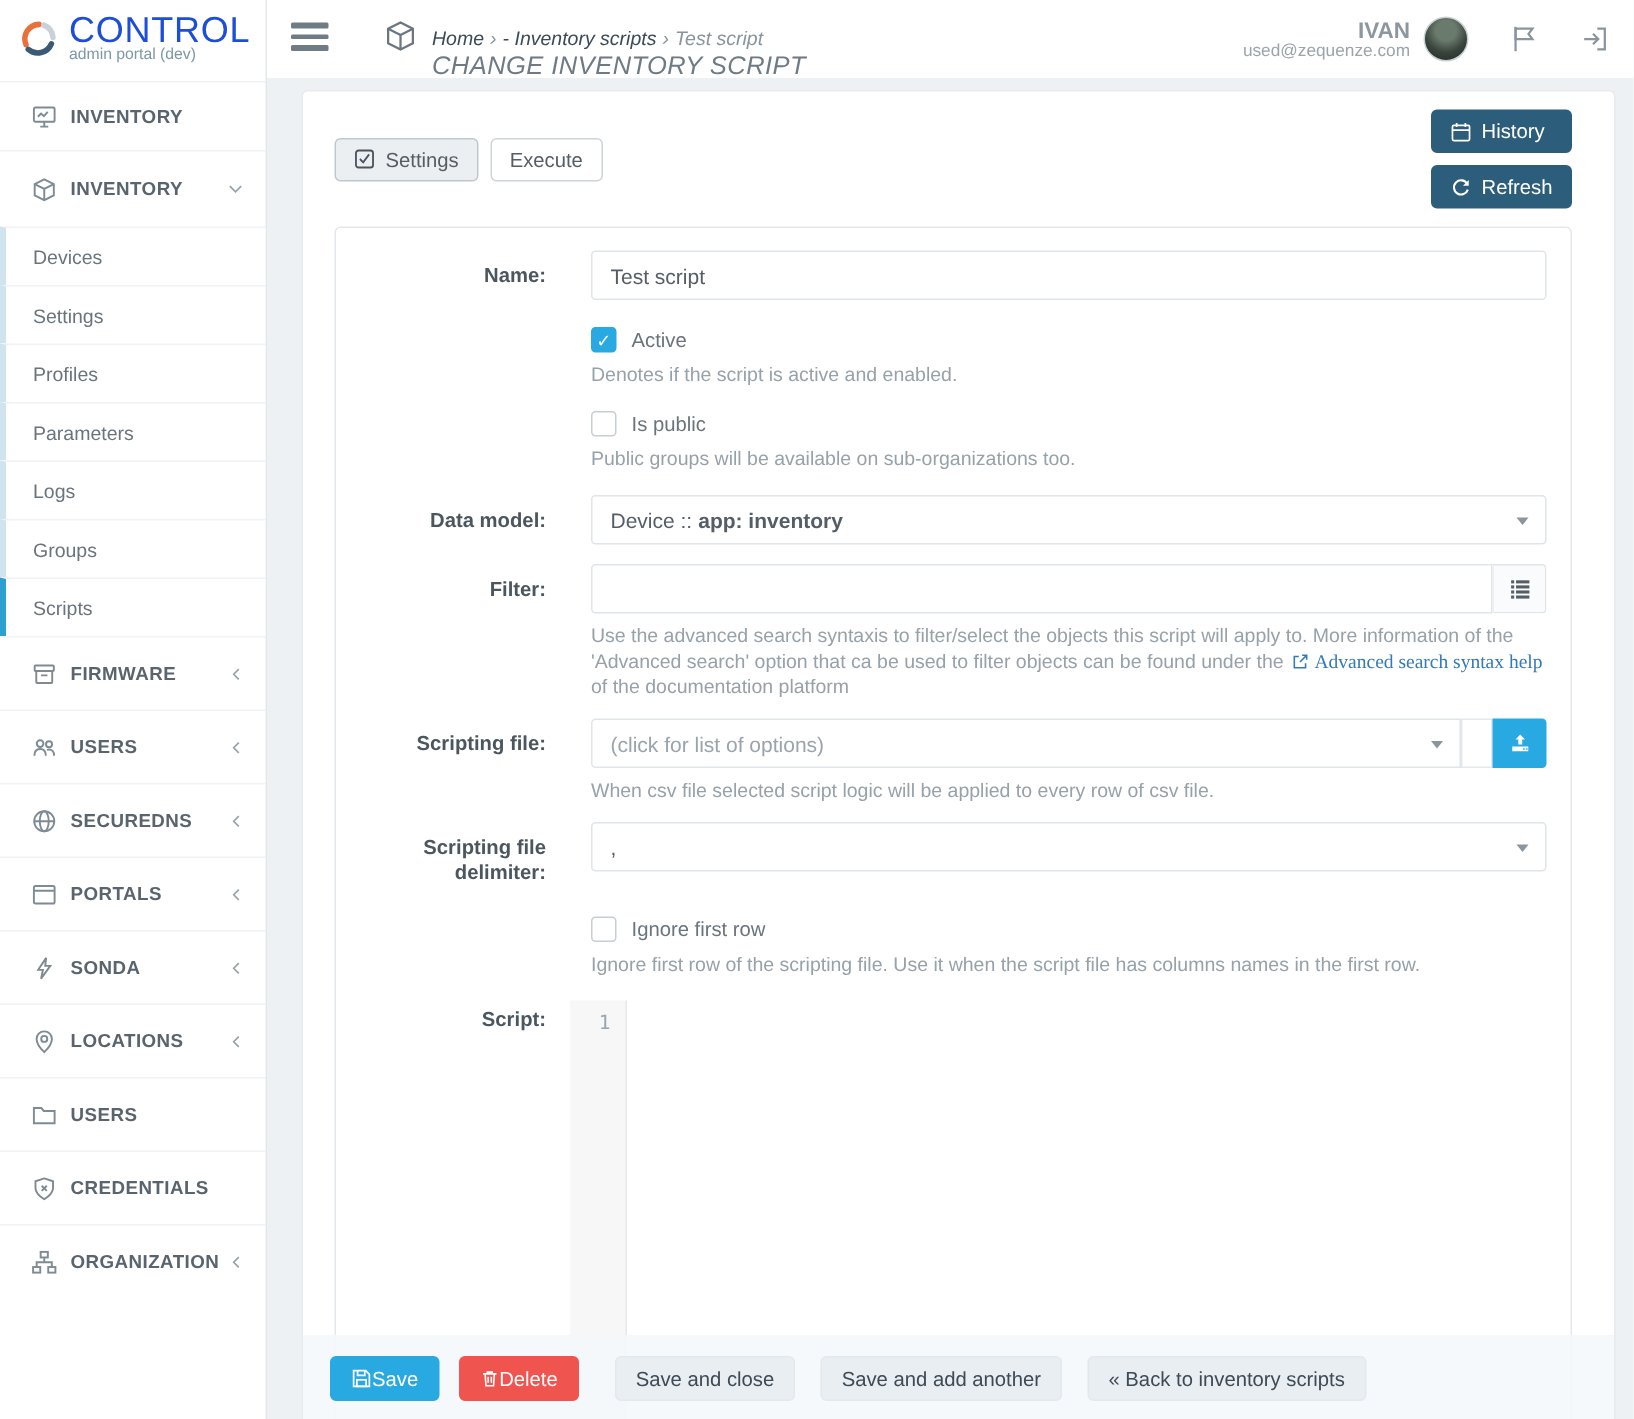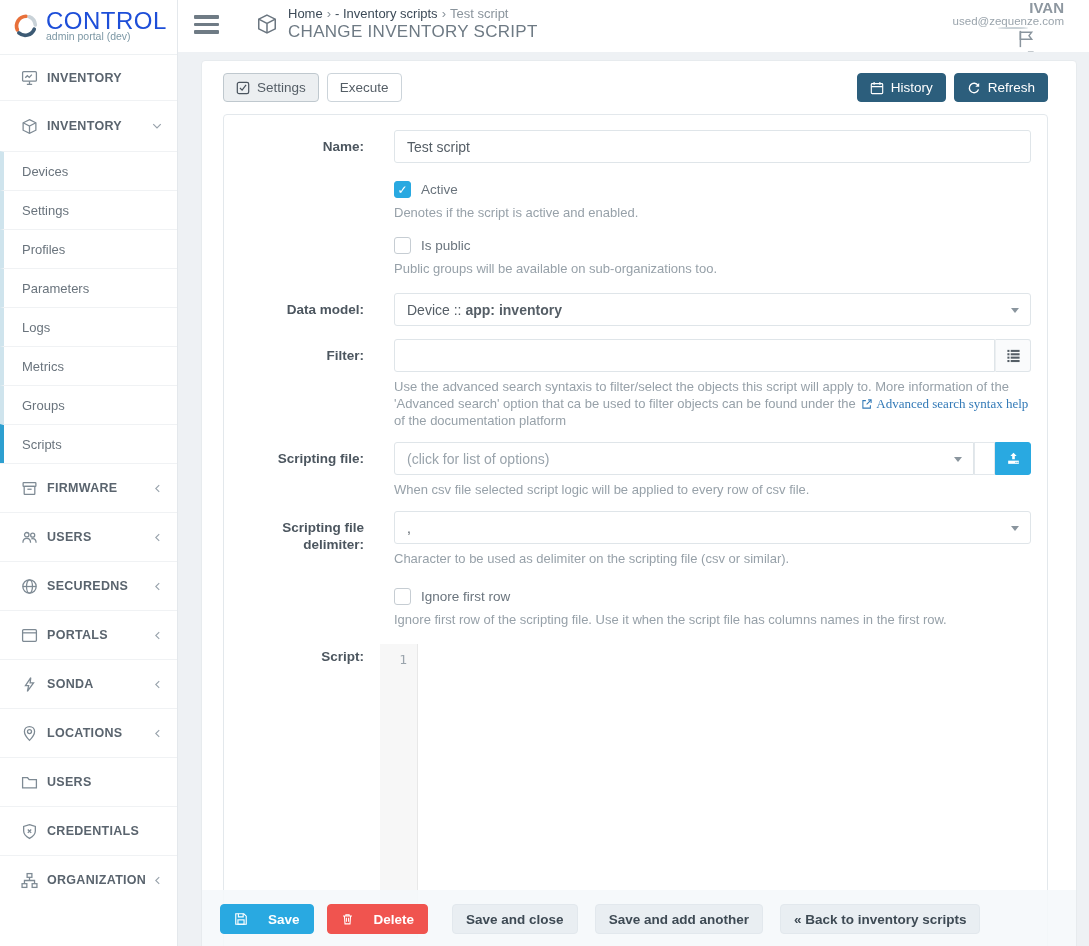--- a/index.html
+++ b/index.html
@@ -28,44 +28,44 @@
     border-top:1px solid #f0f2f4; border-left:4px solid #cfe4ed; font-size:13px; color:#6a747d; cursor:pointer; background:#fff; }
   .sub-item.active { border-left-color:#2d9fd0; }
 
   
   .right-col { flex:1; display:flex; flex-direction:column; min-width:0; }
   .topbar { height:52px; background:#fff; display:flex; align-items:flex-start; flex-shrink:0; }
   .hamburger { margin:15px 0 0 16px; cursor:pointer; }
   .hamburger span { display:block; width:25px; height:3.5px; background:#6f7b85; border-radius:1px; margin-bottom:4px; }
   .crumb-wrap { margin-left:37px; display:flex; }
   .crumb-ico { margin-top:13px; color:#6b7680; }
-  .crumb-block { margin-left:10px; margin-top:6px; }
+  .crumb-block { margin-left:10px; margin-top:18px;font-style:italic; }
   .crumbs { font-size:13px; color:#8a949c; }
   .crumbs .blink { color:#3c4a57; cursor:pointer; }
   .crumbs .sep { margin:0 4px; color:#8a949c; }
   .page-title { font-size:17px; color:#6e7a84; letter-spacing:.3px; margin-top:1px; }
-  .user-block { margin-left:auto; display:flex; align-items:center; height:52px; padding-right:16px;flex-direction:column; }
+  .user-block { margin-left:auto; display:flex; align-items:center; height:52px; padding-right:16px; }
   .user-names { text-align:right; margin-right:9px; }
   .user-name { font-size:15px; color:#8d97a0; font-weight:bold; line-height:15px; }
   .user-email { font-size:11.5px; color:#9aa4ac; }
   .avatar { width:30px; height:30px; border-radius:50%; border:1px solid #c9d1d6; overflow:hidden;
     background:radial-gradient(circle at 50% 30%, #6a7b6d 0 28%, #3a443c 60%, #202722 100%); }
   .top-ico { color:#8a959e; margin-left:27px; cursor:pointer; }
 
   
   .content { flex:1; background:#eef1f4; padding:8px 12px 0 23px; overflow:hidden; }
   .panel { position:relative; background:#fff; border:1px solid #e7ebee; border-radius:4px;
     height:900px; padding:12px 28px 0 21px; overflow:hidden; }
 
   .toolbar { display:flex; align-items:center; }
   .btn { display:inline-flex; align-items:center; gap:7px; height:29px; padding:0 12px;
     border-radius:4px; font-size:13.5px; cursor:pointer; white-space:nowrap; }
   .btn-light { border:1px solid #ccd4da; background:#fff; color:#555e66; }
   .btn-pressed { background:#eceff1; border-color:#bfc8ce; }
-  .tb-right { margin-left:auto; display:flex; gap:8px; }
+  .tb-right { margin-left:auto; display:flex; gap:8px;flex-direction:column; }
   .btn-dark { background:#2c5e7c; border:1px solid #2c5e7c; color:#fff; }
   .ml6 { margin-left:8px; }
 
   .form-box { margin-top:12px; border:1px solid #e3e8ec; border-radius:4px; background:#fff;
     padding-top:15px; height:860px; position:relative; }
   .frow { display:flex; }
   .flabel { width:170px; flex-shrink:0; text-align:right; padding-right:30px; padding-top:8px;
     font-weight:bold; font-size:13.5px; color:#4c565f; line-height:17px; }
   .fctrl { width:637px; }
 
@@ -100,22 +100,22 @@
 
   .mt18 { margin-top:18px; } .mt13 { margin-top:13px; } .mt16 { margin-top:16px; } .mt21 { margin-top:21px; }
 
   .editor { display:flex; margin-left:-14px; width:651px; height:294px; }
   .gutter { width:38px; background:#f7f7f7; border-right:1px solid #e8e8e8; color:#9aa4ac;
     font-family:"DejaVu Sans Mono", monospace; font-size:13px; text-align:right; padding:8px 10px 0 0; }
   .code-area { flex:1; background:#fff; cursor:text; }
 
   .footer { position:absolute; left:0; right:0; top:829px; height:71px;
     background:rgba(245,248,250,.88); z-index:5; display:flex; align-items:flex-start; padding:14px 0 0 18px; }
-  .fbtn { display:inline-flex; align-items:center; gap:20px; height:30px; padding:12px 13px;
-    border-radius:4px; font-size:13.5px; cursor:pointer; white-space:nowrap; border:1px solid transparent;font-weight:bold; }
+  .fbtn { display:inline-flex; align-items:center; gap:0; height:30px; padding:12px 13px;
+    border-radius:4px; font-size:13.5px; cursor:pointer; white-space:nowrap; border:1px solid transparent; }
   .fbtn-save { background:#29a9e1; border-color:#29a9e1; color:#fff; margin-right:13px; }
   .fbtn-del { background:#f0544f; border-color:#f0544f; color:#fff; margin-right:24px; }
   .fbtn-lite { background:#e9eef2; border-color:#e2e8ed; color:#3e4a54; margin-right:17px; }
 </style>
 </head>
 <body>
 
 <div class="sidebar">
   <div class="logo">
     <span>
@@ -164,23 +164,20 @@
         <span>Settings</span>
       </div>
     <div class="sub-item">
         <span>Profiles</span>
       </div>
     <div class="sub-item">
         <span>Parameters</span>
       </div>
     <div class="sub-item">
         <span>Logs</span>
-      </div>
-    <div class="sub-item">
-        <span>Metrics</span>
       </div>
     <div class="sub-item">
         <span>Groups</span>
       </div>
     <div class="sub-item active">
         <span>Scripts</span>
       </div>
 
     <div class="side-item">
       <span class="s-ico">
@@ -486,21 +483,20 @@
           </div>
         </div>
 
         <div class="frow mt13">
           <div class="flabel">Scripting file delimiter:</div>
           <div class="fctrl">
             <div class="selectbox">
               <span>,</span>
               <span class="caret"></span>
             </div>
-            <div class="help">Character to be used as delimiter on the scripting file (csv or similar).</div>
           </div>
         </div>
 
         <div class="frow mt21">
           <div class="flabel"></div>
           <div class="fctrl">
             <div class="cb-row">
               <span class="cb"></span>
               <span class="cb-label">Ignore first row</span>
             </div>

